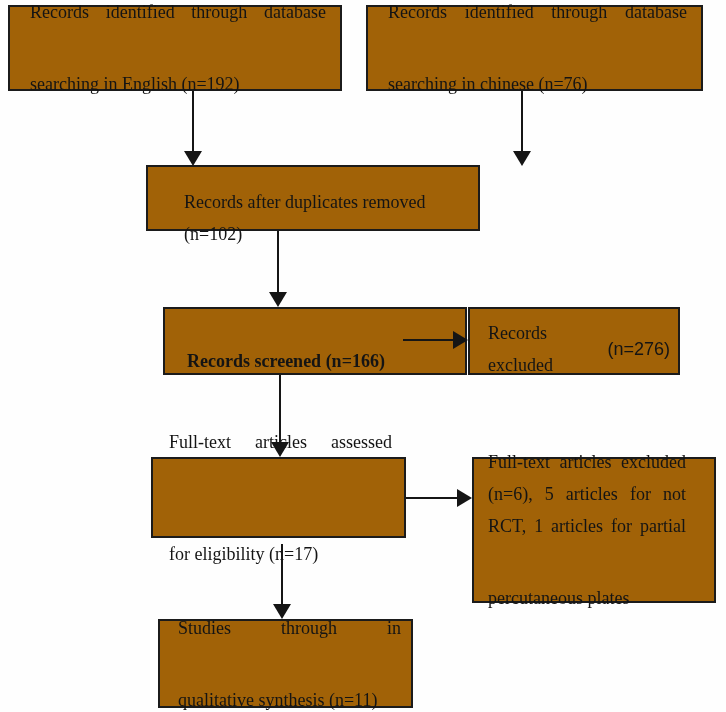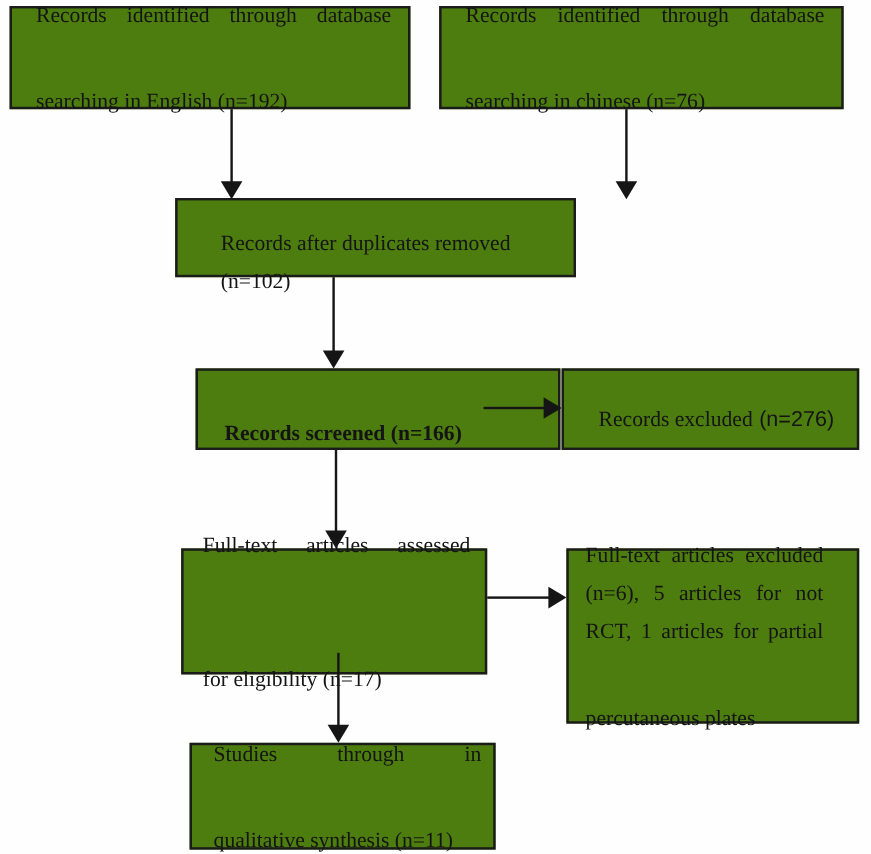--- a/index.html
+++ b/index.html
@@ -3,21 +3,21 @@
 <meta charset="utf-8">
 <style>
   html,body{margin:0;padding:0;background:#ffffff;}
   .stage{
     position:relative;width:726px;height:712px;background:#fefefe;
     font-family:"Liberation Serif","DejaVu Serif",serif;
     color:#141414;overflow:hidden;
   }
   .box{
     position:absolute;box-sizing:border-box;
-    border:2px solid #1b1b1b;background:#4d7c0f;
+    border:2px solid #1b1b1b;background:#a16207;
     font-size:18px;line-height:32px;
     display:flex;flex-direction:column;justify-content:center;
   }
   .jline{text-align:justify;text-align-last:justify;}
   .lline{text-align:left;margin-top:40px;}
   .vline{position:absolute;width:2px;background:#151515;}
   .hline{position:absolute;height:2px;background:#151515;}
   .ahead-down{
     position:absolute;width:0;height:0;
     border-left:9px solid transparent;border-right:9px solid transparent;
@@ -27,22 +27,22 @@
     position:absolute;width:0;height:0;
     border-top:9px solid transparent;border-bottom:9px solid transparent;
     border-left:15px solid #151515;
   }
   .sans{font-family:"Liberation Sans","DejaVu Sans",sans-serif;margin-left:0.30em;}
   
   #b-english{left:8px;top:5px;width:334px;height:86px;padding:0 14px 0 20px;}
   #b-chinese{left:366px;top:5px;width:337px;height:86px;padding:0 14px 0 20px;}
   #b-duplicates{left:146px;top:165px;width:334px;height:66px;padding:0 8px 0 36px;}
   #b-screened{left:163px;top:307px;width:304px;height:68px;padding:0 8px 0 22px;font-weight:bold;}
-  #b-excluded{left:468px;top:307px;width:248px;height:68px;padding:16px 8px 0 18px;flex-direction:row;align-items:center;}
-  #b-fulltext{left:151px;top:457px;width:255px;height:105px;padding:0 12px 0 16px;gap:40px;}
+  #b-excluded{left:468px;top:307px;width:212px;height:68px;padding:16px 8px 0 18px;flex-direction:row;align-items:center;}
+  #b-fulltext{left:151px;top:457px;width:255px;height:81px;padding:0 12px 0 16px;gap:40px;}
   #b-ft-excluded{left:472px;top:457px;width:244px;height:146px;padding:0 28px 0 14px;}
   #b-included{left:158px;top:619px;width:255px;height:89px;padding:0 10px 0 18px;}
 </style>
 </head>
 <body>
 
 <div class="stage">
 
   <div class="box" id="b-english">
     <div class="jline">Records identified through database</div>

